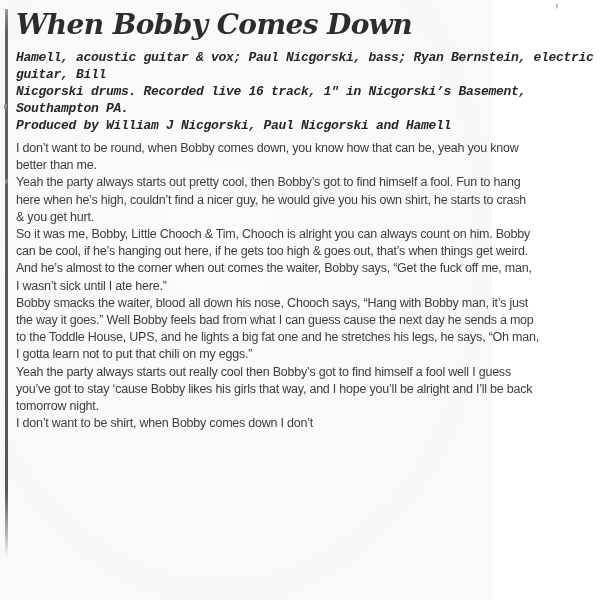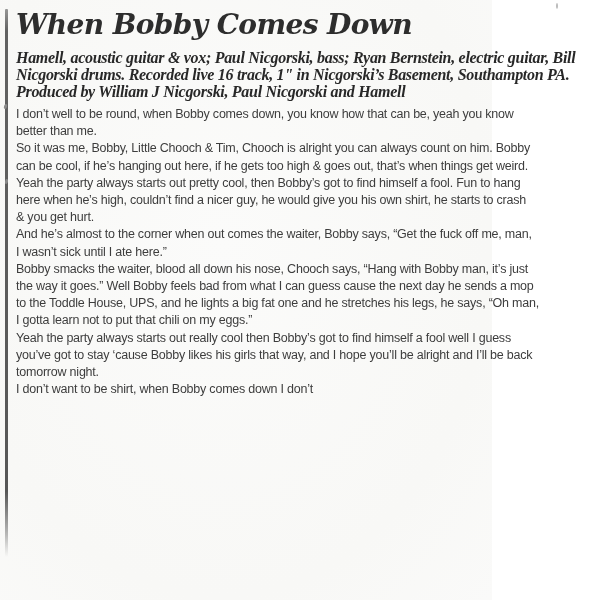--- a/index.html
+++ b/index.html
@@ -43,24 +43,24 @@
     font-family: "DejaVu Serif", serif;
     font-style: italic;
     font-weight: bold;
     font-size: 28px;
     line-height: 34px;
     letter-spacing: -0.6px;
     color: #2d2d2d;
   }
   .credits {
     margin: 0 0 6px 0;
-    font-family: Liberation Serif, serif;
+    font-family: Liberation Mono, monospace;
     font-style: italic;
     font-weight: bold;
-    font-size: 16px;
+    font-size: 13px;
     line-height: 17px;
     letter-spacing: -0.3px;
     color: #282828;
     white-space: pre-line;
   }
   .lyrics {
     font-family: "Liberation Sans", sans-serif;
     font-size: 12.5px;
     line-height: 17.2px;
     letter-spacing: -0.22px;
@@ -79,27 +79,27 @@
   <div class="speck s1"></div>
   <div class="speck s2"></div>
   <div class="speck s3"></div>
 
   <div class="content">
     <h1 class="title">When Bobby Comes Down</h1>
     <p class="credits">Hamell, acoustic guitar &amp; vox; Paul Nicgorski, bass; Ryan Bernstein, electric guitar, Bill
 Nicgorski drums. Recorded live 16 track, 1" in Nicgorski’s Basement, Southampton PA.
 Produced by William J Nicgorski, Paul Nicgorski and Hamell</p>
     <div class="lyrics">
-      <p class="verse">I don’t well to be round, when Bobby comes down, you know how that can be, yeah you know
+      <p class="verse">I don’t want to be round, when Bobby comes down, you know how that can be, yeah you know
 better than me.</p>
-      <p class="verse">So it was me, Bobby, Little Chooch &amp; Tim, Chooch is alright you can always count on him. Bobby
-can be cool, if he’s hanging out here, if he gets too high &amp; goes out, that’s when things get weird.</p>
       <p class="verse">Yeah the party always starts out pretty cool, then Bobby’s got to find himself a fool. Fun to hang
 here when he’s high, couldn’t find a nicer guy, he would give you his own shirt, he starts to crash
 &amp; you get hurt.</p>
+      <p class="verse">So it was me, Bobby, Little Chooch &amp; Tim, Chooch is alright you can always count on him. Bobby
+can be cool, if he’s hanging out here, if he gets too high &amp; goes out, that’s when things get weird.</p>
       <p class="verse">And he’s almost to the corner when out comes the waiter, Bobby says, “Get the fuck off me, man,
 I wasn’t sick until I ate here.”</p>
       <p class="verse">Bobby smacks the waiter, blood all down his nose, Chooch says, “Hang with Bobby man, it’s just
 the way it goes.” Well Bobby feels bad from what I can guess cause the next day he sends a mop
 to the Toddle House, UPS, and he lights a big fat one and he stretches his legs, he says, “Oh man,
 I gotta learn not to put that chili on my eggs.”</p>
       <p class="verse">Yeah the party always starts out really cool then Bobby’s got to find himself a fool well I guess
 you’ve got to stay ‘cause Bobby likes his girls that way, and I hope you’ll be alright and I’ll be back
 tomorrow night.</p>
       <p class="verse">I don’t want to be shirt, when Bobby comes down I don’t</p>

